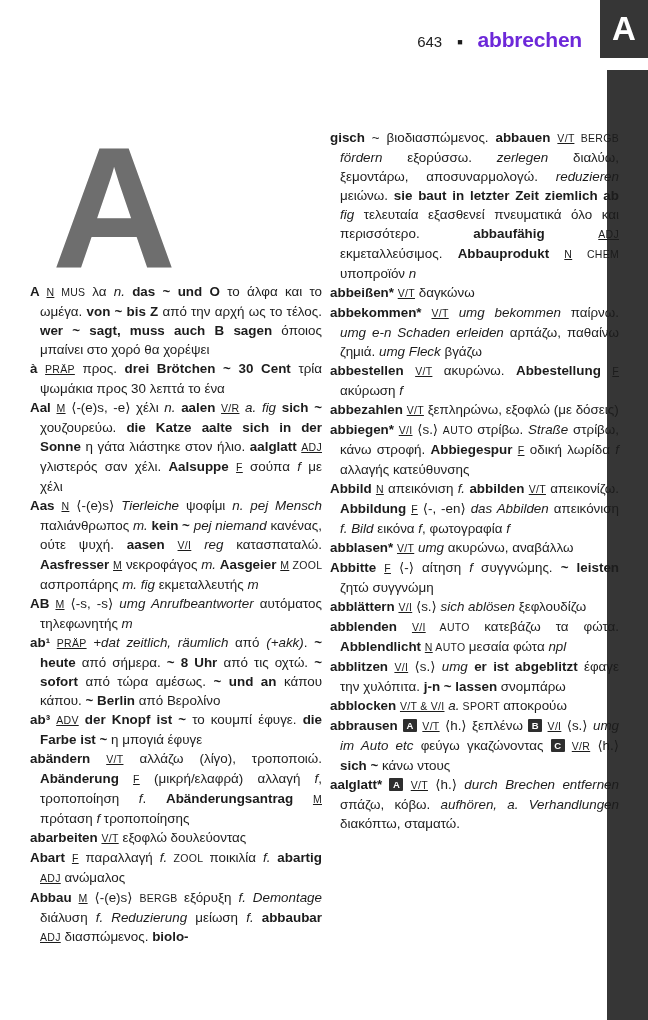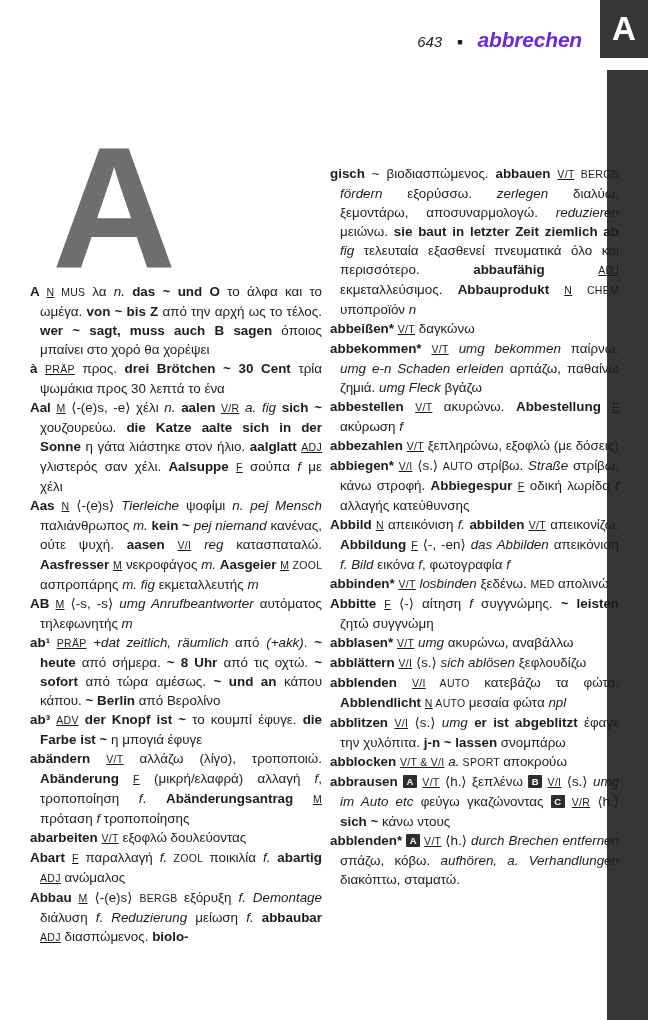--- a/index.html
+++ b/index.html
@@ -2,38 +2,38 @@
 <html><head>
 <meta charset="utf-8">
 <style>
   html,body{margin:0;padding:0}
   body{
     width:648px;height:1020px;background:#ffffff;position:relative;overflow:hidden;
     font-family:"Liberation Sans","DejaVu Sans",sans-serif;color:#1c1c1c;
   }
   .page-header{
     position:absolute;top:28px;right:66px;
-    display:flex;align-items:baseline;gap:15px;font-style:italic;
+    display:flex;align-items:baseline;gap:15px;
   }
   .page-number{font-size:15px;color:#222}
   .header-bullet{font-size:9px;transform:translateY(-2px)}
   .header-headword{font-size:21px;font-weight:700;letter-spacing:-.2px;color:#6d28d9}
   .alpha-tab{
     position:absolute;top:0;right:0;width:48px;height:58px;background:#363636;
     color:#fff;display:flex;align-items:center;justify-content:center;
     font-size:33px;font-weight:700;
   }
   .side-strip{
     position:absolute;top:70px;right:0;width:41px;height:950px;background:#363636;
   }
   .col{
     position:absolute;text-align:justify;font-size:13.4px;line-height:19px;
   }
   .col-left{left:30px;top:140px;width:292px}
-  .col-right{left:330px;top:164px;width:289px}
+  .col-right{left:330px;top:128px;width:289px}
   .drop-cap{
     font-size:172px;line-height:134px;font-weight:700;color:#6e6e6e;
     margin:0 0 8px 22px;letter-spacing:0;
   }
   p.entry{margin:0;padding-left:10px;text-indent:-10px}
   .s-b{font-weight:700}
   .s-i{font-style:italic}
   .s-g{font-size:10.5px;letter-spacing:.3px;text-decoration:underline;text-underline-offset:1px}
   .s-c{font-size:10.5px;letter-spacing:.3px}
   .s-x{
@@ -72,22 +72,21 @@
   </div>
 
 <div class="col col-right">
     <p class="entry"><span class="s-b">gisch</span><span class="s-r"> ~ βιοδιασπώμενος. </span><span class="s-b">abbauen </span><span class="s-g">V/T</span><span class="s-c"> BERGB </span><span class="s-i">fördern</span><span class="s-r"> εξορύσσω. </span><span class="s-i">zerlegen</span><span class="s-r"> διαλύω, ξεμοντάρω, αποσυναρμολογώ. </span><span class="s-i">reduzieren</span><span class="s-r"> μειώνω. </span><span class="s-b">sie baut in letzter Zeit ziemlich ab</span><span class="s-r"> </span><span class="s-i">fig</span><span class="s-r"> τελευταία εξασθενεί πνευματικά όλο και περισσότερο. </span><span class="s-b">abbaufähig </span><span class="s-g">ADJ</span><span class="s-r"> εκμεταλλεύσιμος. </span><span class="s-b">Abbauprodukt </span><span class="s-g">N</span><span class="s-c"> CHEM </span><span class="s-r">υποπροϊόν </span><span class="s-i">n</span></p>
     <p class="entry"><span class="s-b">abbeißen* </span><span class="s-g">V/T</span><span class="s-r"> δαγκώνω</span></p>
     <p class="entry"><span class="s-b">abbekommen* </span><span class="s-g">V/T</span><span class="s-r"> </span><span class="s-i">umg bekommen</span><span class="s-r"> παίρνω. </span><span class="s-i">umg e-n Schaden erleiden</span><span class="s-r"> αρπάζω, παθαίνω ζημιά. </span><span class="s-i">umg Fleck</span><span class="s-r"> βγάζω</span></p>
     <p class="entry"><span class="s-b">abbestellen </span><span class="s-g">V/T</span><span class="s-r"> ακυρώνω. </span><span class="s-b">Abbestellung </span><span class="s-g">F</span><span class="s-r"> ακύρωση </span><span class="s-i">f</span></p>
     <p class="entry"><span class="s-b">abbezahlen </span><span class="s-g">V/T</span><span class="s-r"> ξεπληρώνω, εξοφλώ (με δόσεις)</span></p>
     <p class="entry"><span class="s-b">abbiegen* </span><span class="s-g">V/I</span><span class="s-r"> ⟨s.⟩ </span><span class="s-c">AUTO </span><span class="s-r">στρίβω. </span><span class="s-i">Straße</span><span class="s-r"> στρίβω, κάνω στροφή. </span><span class="s-b">Abbiegespur </span><span class="s-g">F</span><span class="s-r"> οδική λωρίδα </span><span class="s-i">f</span><span class="s-r"> αλλαγής κατεύθυνσης</span></p>
     <p class="entry"><span class="s-b">Abbild </span><span class="s-g">N</span><span class="s-r"> απεικόνιση </span><span class="s-i">f.</span><span class="s-r"> </span><span class="s-b">abbilden </span><span class="s-g">V/T</span><span class="s-r"> απεικονίζω. </span><span class="s-b">Abbildung </span><span class="s-g">F</span><span class="s-r"> ⟨-, -en⟩ </span><span class="s-i">das Abbilden</span><span class="s-r"> απεικόνιση </span><span class="s-i">f.</span><span class="s-r"> </span><span class="s-i">Bild</span><span class="s-r"> εικόνα </span><span class="s-i">f</span><span class="s-r">, φωτογραφία </span><span class="s-i">f</span></p>
-    <p class="entry"><span class="s-b">abbinden* </span><span class="s-g">V/T</span><span class="s-r"> </span><span class="s-i">losbinden</span><span class="s-r"> ξεδένω. </span><span class="s-c">MED </span><span class="s-r">απολινώ</span></p>
+    <p class="entry"><span class="s-b">abblasen* </span><span class="s-g">V/T</span><span class="s-r"> </span><span class="s-i">umg</span><span class="s-r"> ακυρώνω, αναβάλλω</span></p>
     <p class="entry"><span class="s-b">Abbitte </span><span class="s-g">F</span><span class="s-r"> ⟨-⟩ αίτηση </span><span class="s-i">f</span><span class="s-r"> συγγνώμης. </span><span class="s-b">~ leisten</span><span class="s-r"> ζητώ συγγνώμη</span></p>
-    <p class="entry"><span class="s-b">abblasen* </span><span class="s-g">V/T</span><span class="s-r"> </span><span class="s-i">umg</span><span class="s-r"> ακυρώνω, αναβάλλω</span></p>
     <p class="entry"><span class="s-b">abblättern </span><span class="s-g">V/I</span><span class="s-r"> ⟨s.⟩ </span><span class="s-i">sich ablösen</span><span class="s-r"> ξεφλουδίζω</span></p>
     <p class="entry"><span class="s-b">abblenden </span><span class="s-g">V/I</span><span class="s-c"> AUTO </span><span class="s-r">κατεβάζω τα φώτα. </span><span class="s-b">Abblendlicht </span><span class="s-g">N</span><span class="s-c"> AUTO </span><span class="s-r">μεσαία φώτα </span><span class="s-i">npl</span></p>
     <p class="entry"><span class="s-b">abblitzen </span><span class="s-g">V/I</span><span class="s-r"> ⟨s.⟩ </span><span class="s-i">umg</span><span class="s-r"> </span><span class="s-b">er ist abgeblitzt</span><span class="s-r"> έφαγε την χυλόπιτα. </span><span class="s-b">j-n ~ lassen</span><span class="s-r"> σνομπάρω</span></p>
     <p class="entry"><span class="s-b">abblocken </span><span class="s-g">V/T &amp; V/I</span><span class="s-r"> </span><span class="s-i">a.</span><span class="s-c"> SPORT </span><span class="s-r">αποκρούω</span></p>
     <p class="entry"><span class="s-b">abbrausen </span><span class="s-x">A</span><span class="s-r"> </span><span class="s-g">V/T</span><span class="s-r"> ⟨h.⟩ ξεπλένω </span><span class="s-x">B</span><span class="s-r"> </span><span class="s-g">V/I</span><span class="s-r"> ⟨s.⟩ </span><span class="s-i">umg im Auto etc</span><span class="s-r"> φεύγω γκαζώνοντας </span><span class="s-x">C</span><span class="s-r"> </span><span class="s-g">V/R</span><span class="s-r"> ⟨h.⟩ </span><span class="s-b">sich ~</span><span class="s-r"> κάνω ντους</span></p>
-    <p class="entry"><span class="s-b">abblenden* </span><span class="s-x">A</span><span class="s-r"> </span><span class="s-g">V/T</span><span class="s-r"> ⟨h.⟩ </span><span class="s-i">durch Brechen entfernen</span><span class="s-r"> σπάζω, κόβω. </span><span class="s-i">aufhören, a. Verhandlungen</span><span class="s-r"> διακόπτω, σταματώ.</span></p>
+    <p class="entry"><span class="s-b">aalglatt* </span><span class="s-x">A</span><span class="s-r"> </span><span class="s-g">V/T</span><span class="s-r"> ⟨h.⟩ </span><span class="s-i">durch Brechen entfernen</span><span class="s-r"> σπάζω, κόβω. </span><span class="s-i">aufhören, a. Verhandlungen</span><span class="s-r"> διακόπτω, σταματώ.</span></p>
   </div>
 
 </body></html>

